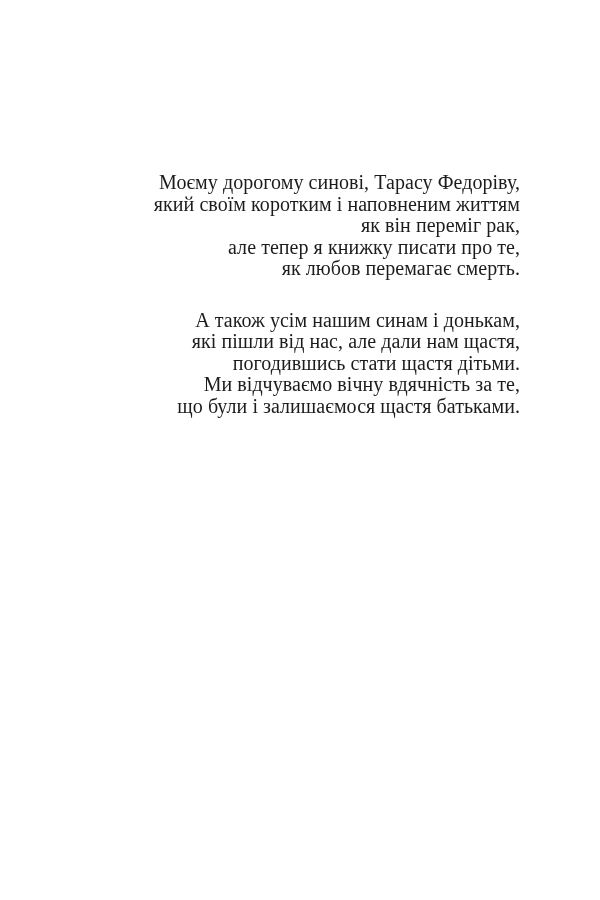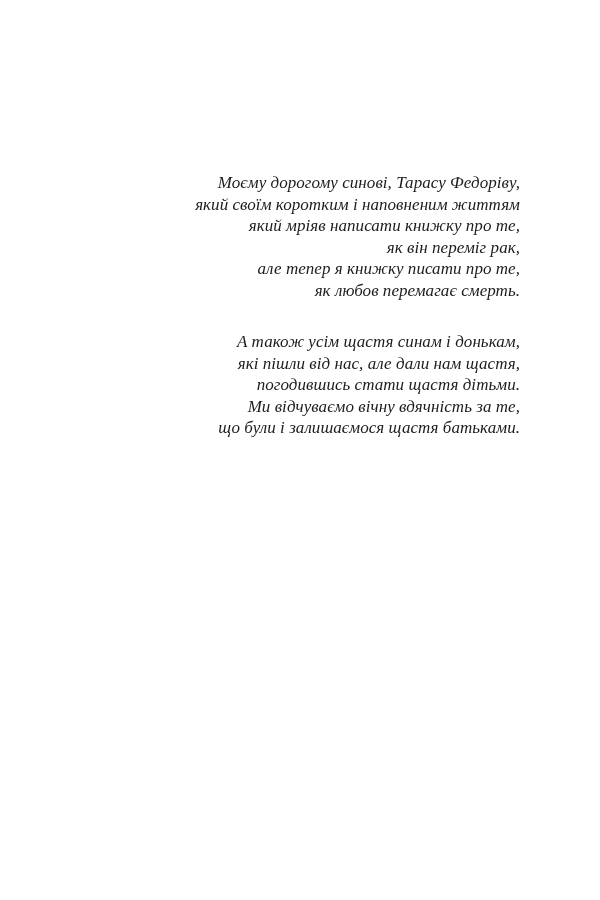--- a/index.html
+++ b/index.html
@@ -33,45 +33,43 @@
 
   .block {
     margin: 0;
   }
 
   .block + .block {
     margin-top: 30px;
   }
 
   .line {
-    font-style: italic;
-    font-size: 17px;
+    font-size: 20px;
     line-height: 21.5px;
     letter-spacing: 0.05px;
     white-space: nowrap;
   }
 </style>
 </head>
 <body>
 
 <div class="page">
 
   <div class="dedication">
 
     <div class="block">
       <div class="line">Моєму дорогому синові, Тарасу Федоріву,</div>
       <div class="line">який своїм коротким і наповненим життям</div>
-      <div class="line">який мріяв написати книжку про те,</div>
       <div class="line">як він переміг рак,</div>
       <div class="line">але тепер я книжку писати про те,</div>
       <div class="line">як любов перемагає смерть.</div>
     </div>
 
     <div class="block">
-      <div class="line">А також усім щастя синам і донькам,</div>
+      <div class="line">А також усім нашим синам і донькам,</div>
       <div class="line">які пішли від нас, але дали нам щастя,</div>
       <div class="line">погодившись стати щастя дітьми.</div>
       <div class="line">Ми відчуваємо вічну вдячність за те,</div>
       <div class="line">що були і залишаємося щастя батьками.</div>
     </div>
 
   </div>
 
 </div>
 

